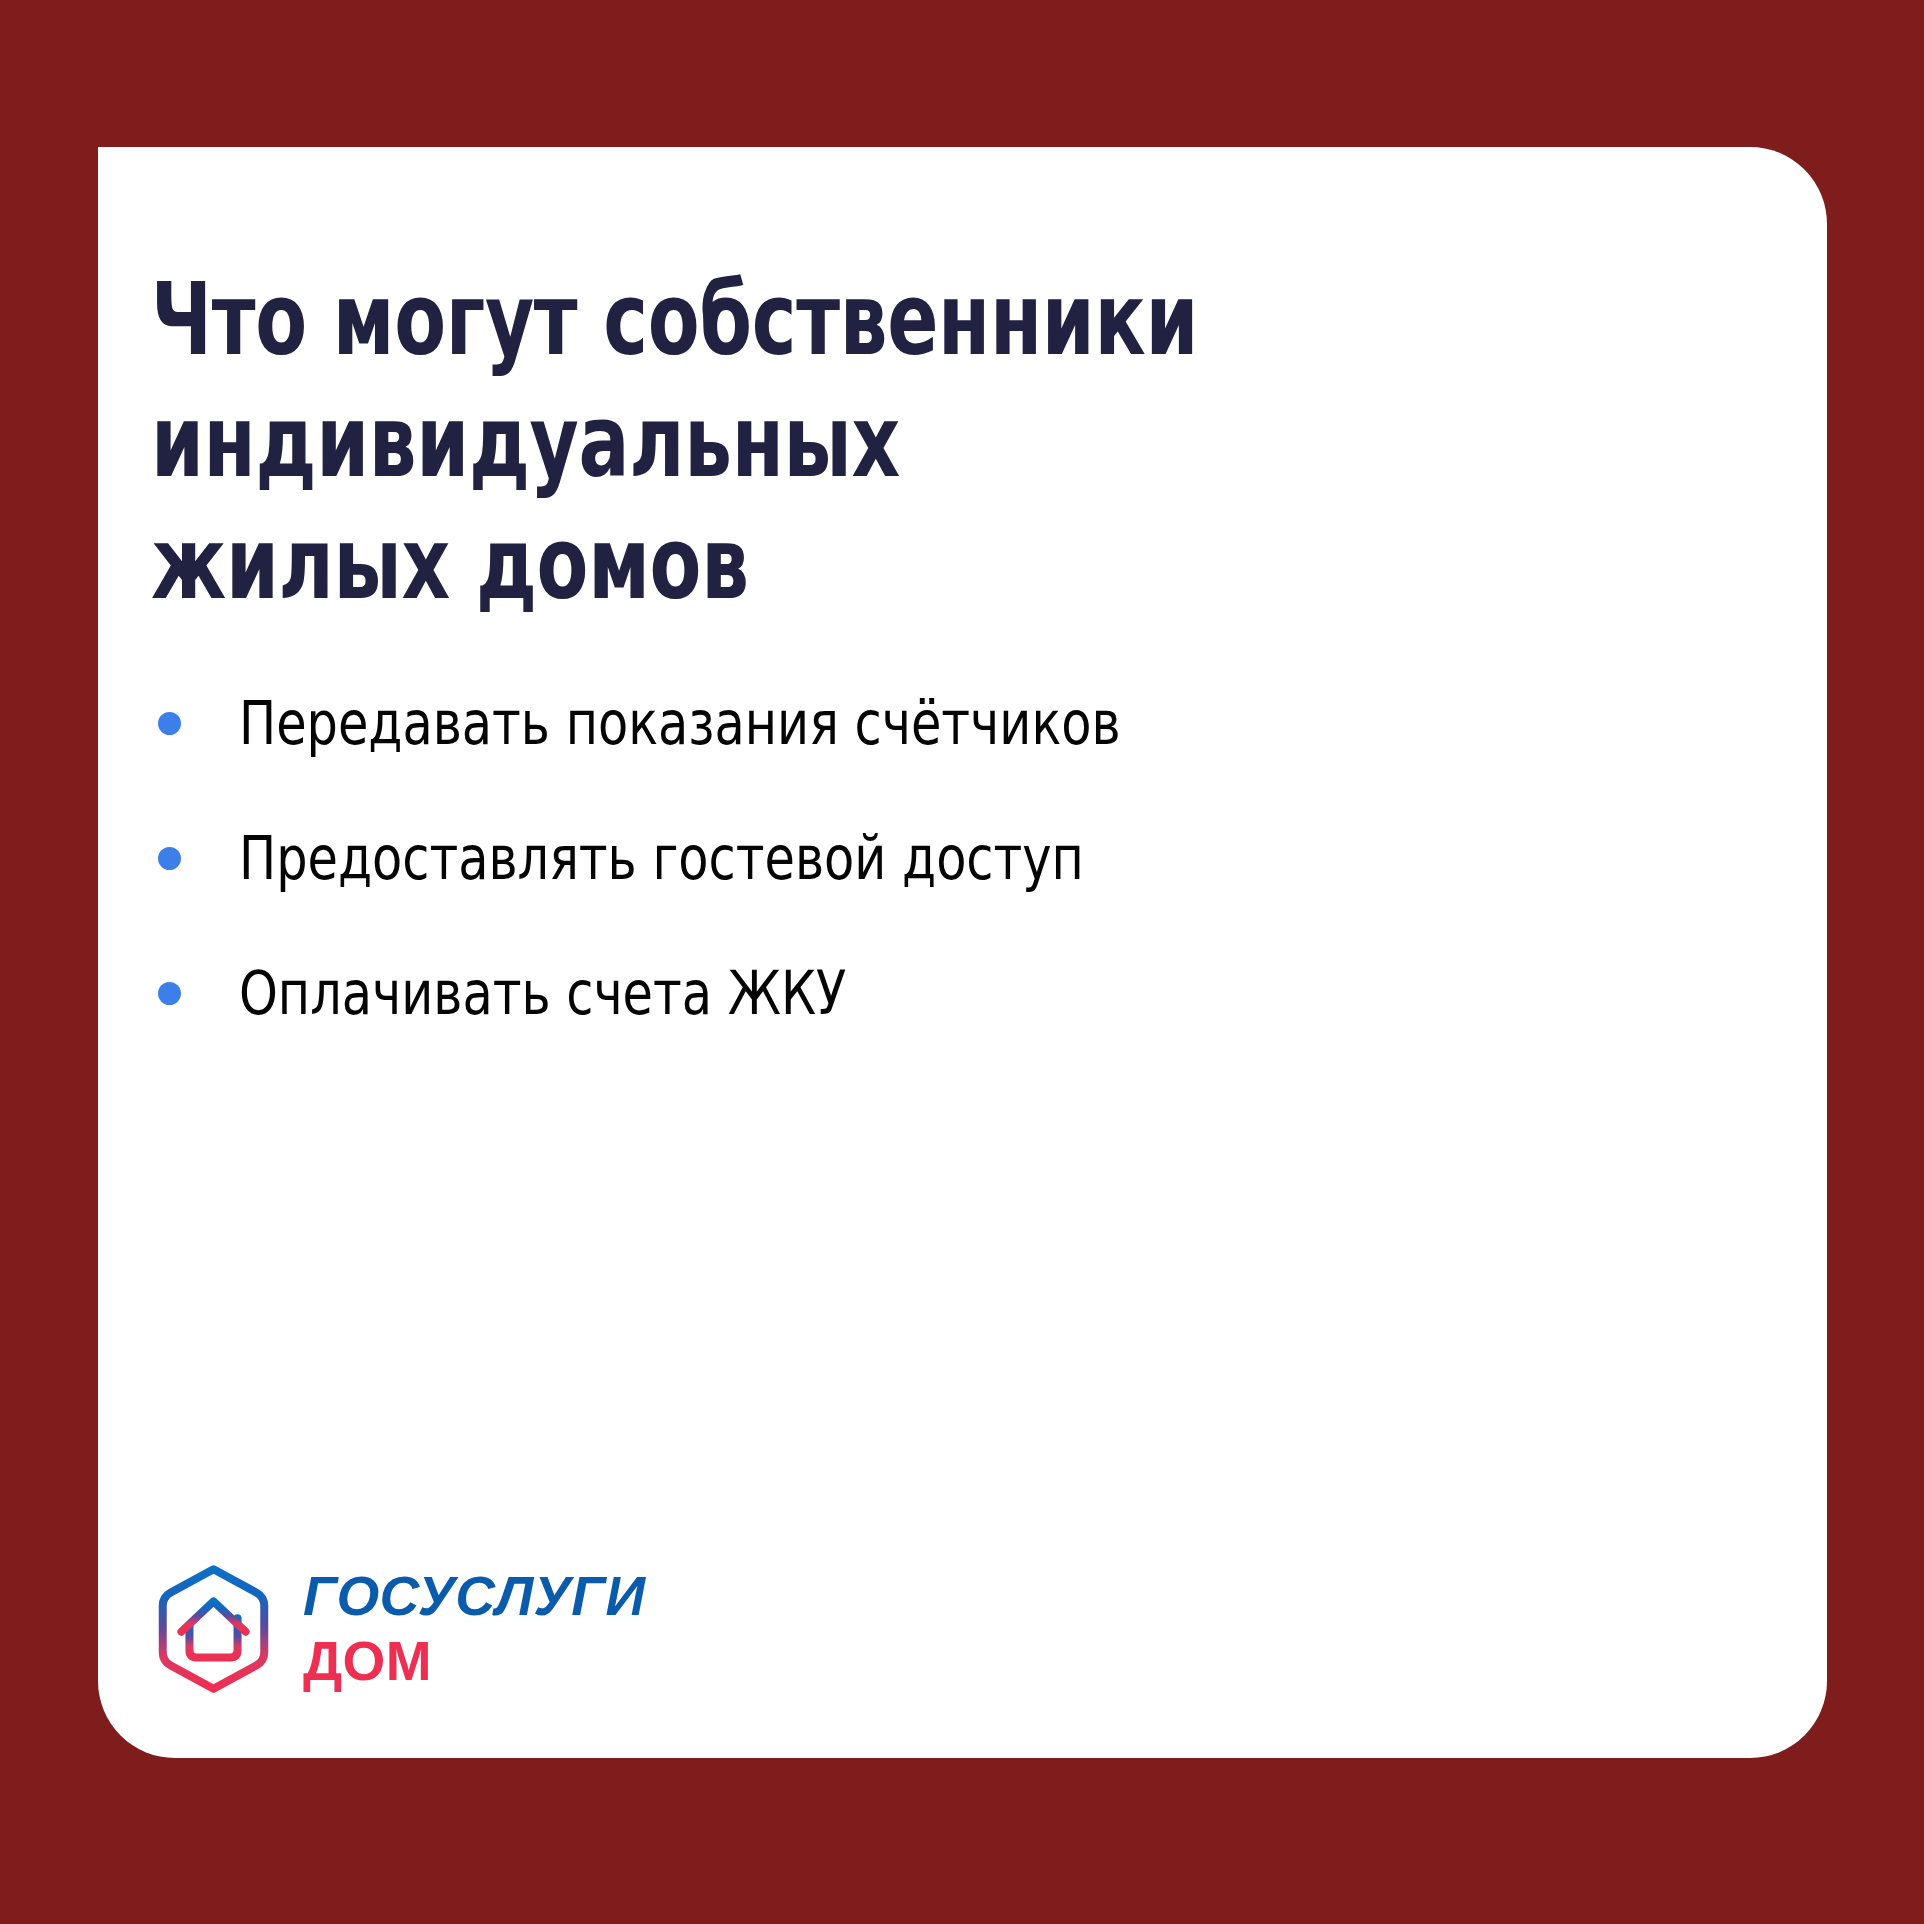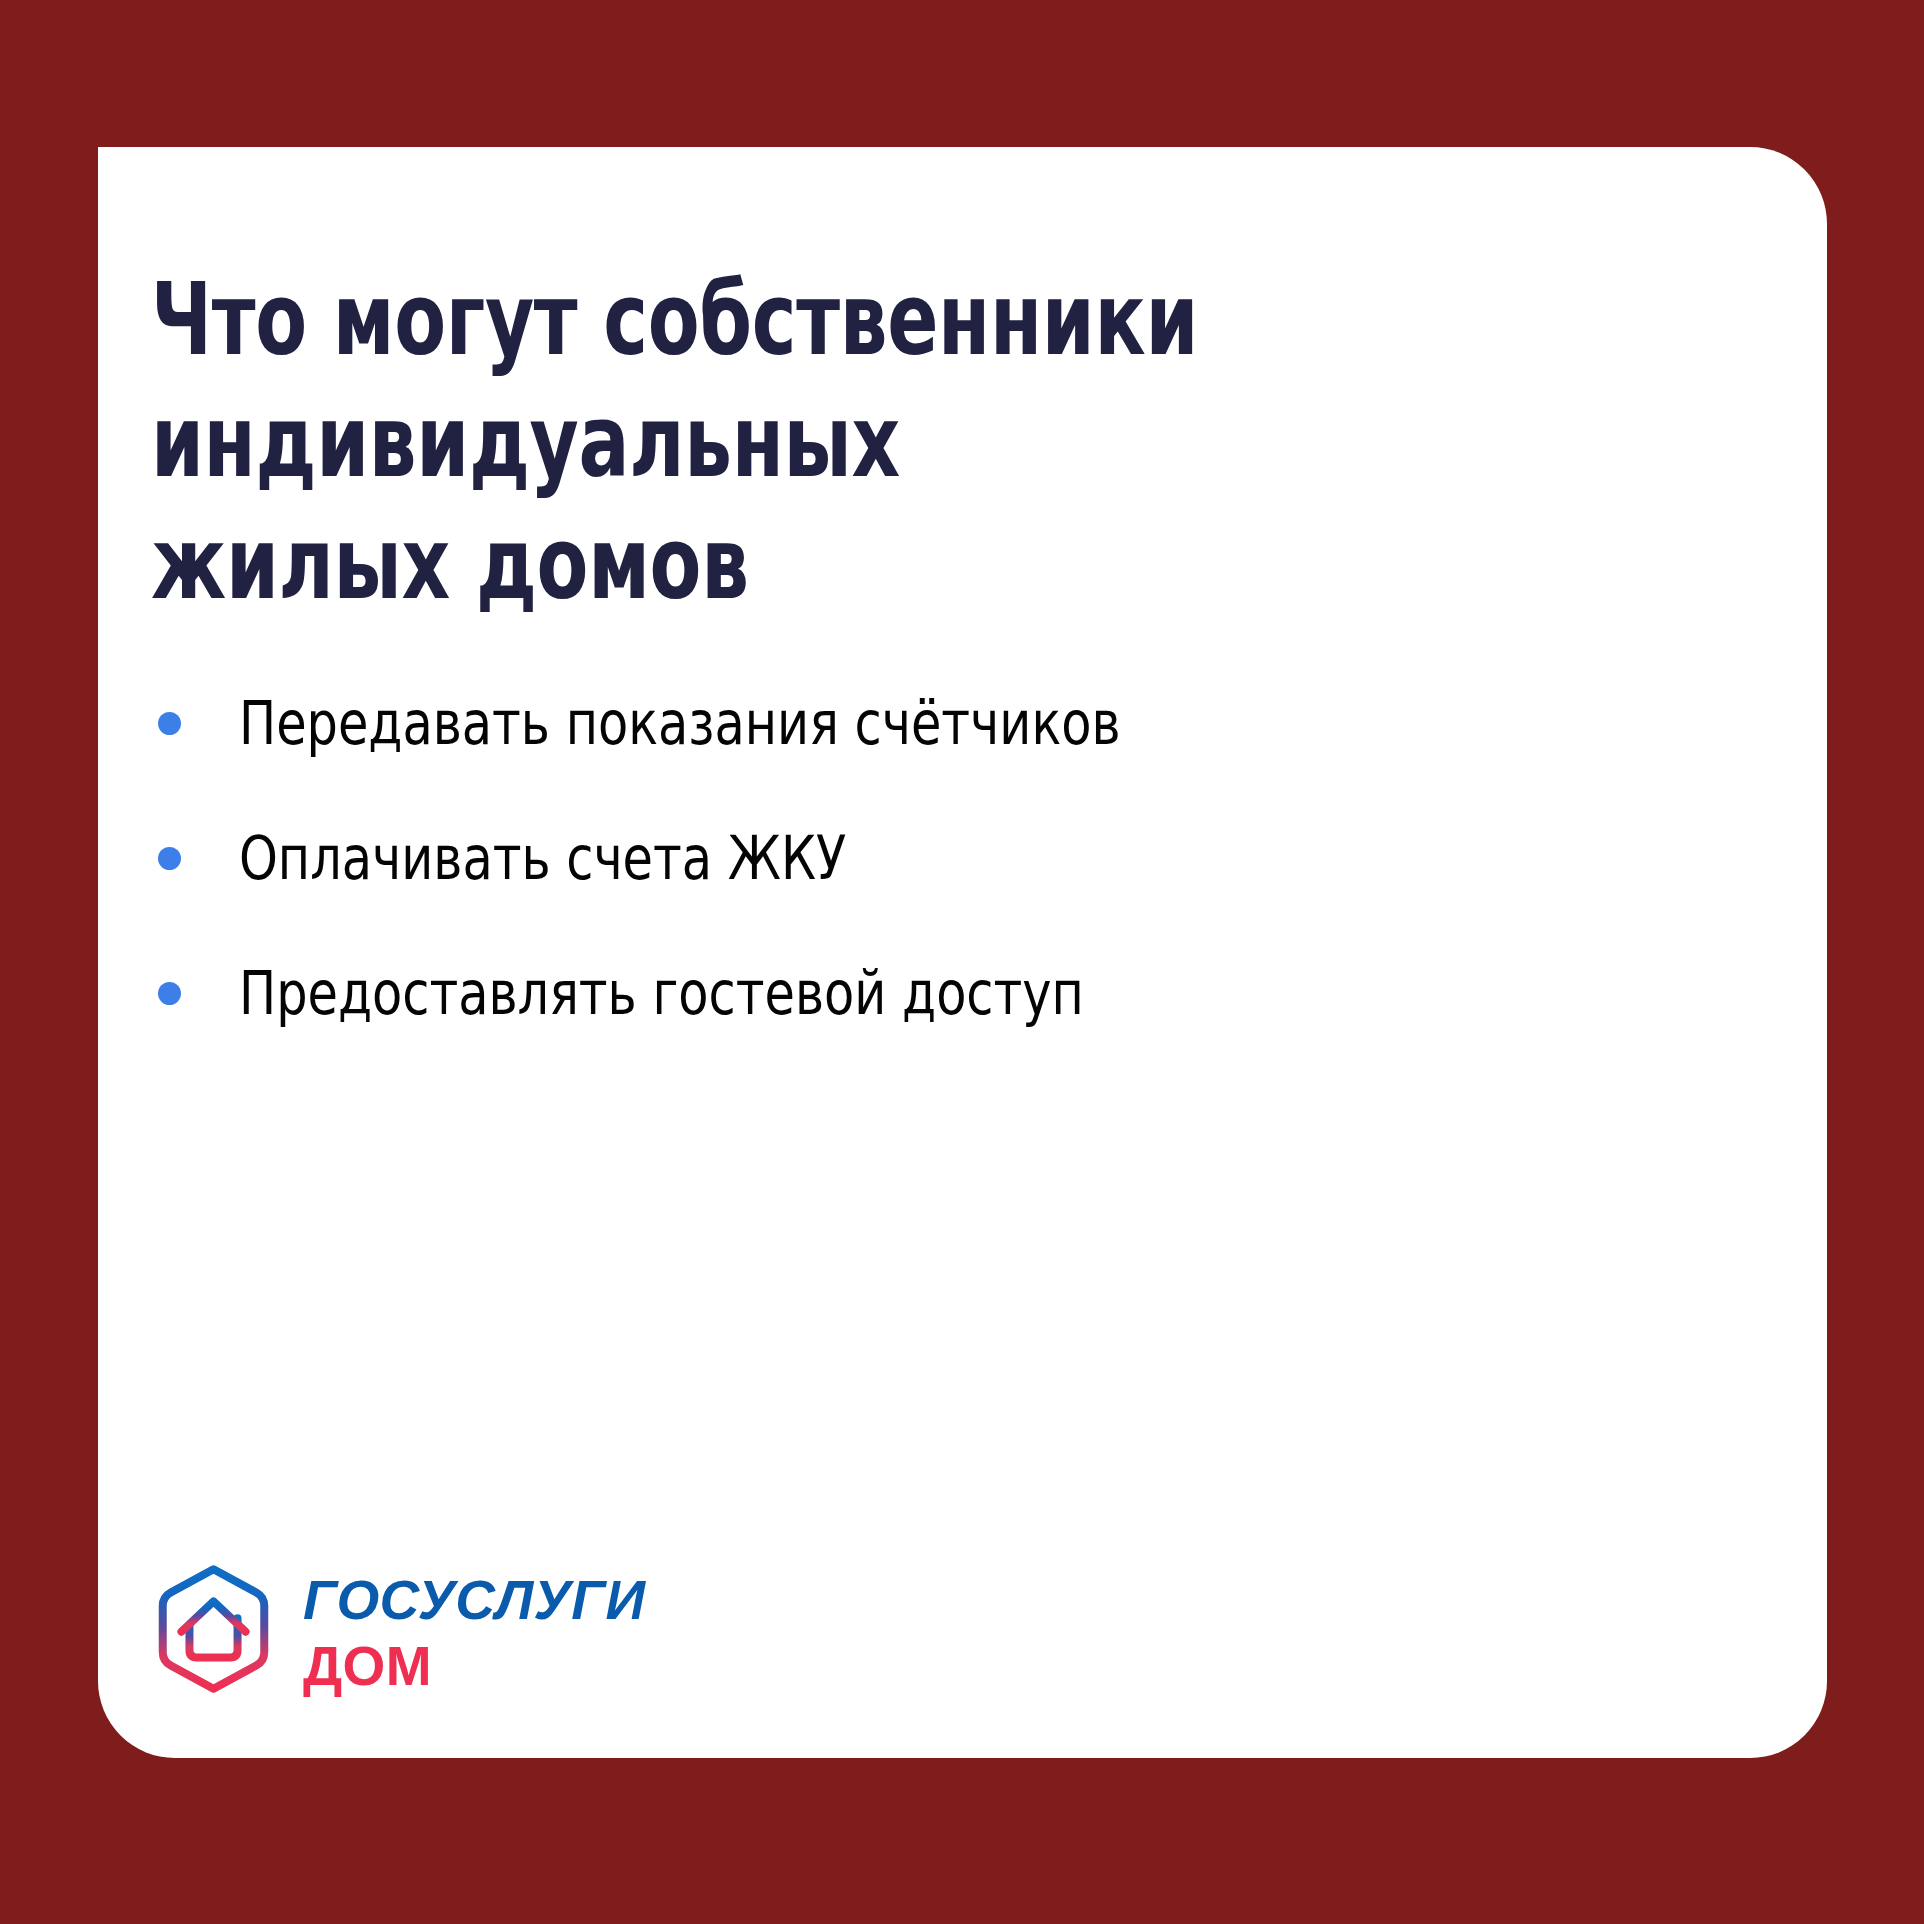--- a/index.html
+++ b/index.html
@@ -91,21 +91,21 @@
     transform-origin: left top;
     white-space: nowrap;
   }
 
   
   .logo {
     position: absolute;
     left: 53px;
     bottom: 64px;
     display: flex;
-    align-items: flex-end;
+    align-items: center;
   }
   .logo-mark {
     width: 125px;
     height: 130px;
     flex: 0 0 auto;
   }
   .logo-words {
     margin-left: 27px;
     display: flex;
     flex-direction: column;
@@ -143,26 +143,26 @@
 
     <ul class="bullet-list">
 
       <li class="bullet-row">
         <span class="bullet-dot"></span>
         <span class="bullet-text">Передавать показания счётчиков</span>
       </li>
 
       <li class="bullet-row">
         <span class="bullet-dot"></span>
-        <span class="bullet-text">Оплачивать счета ЖКУ</span>
+        <span class="bullet-text">Предоставлять гостевой доступ</span>
       </li>
 
       <li class="bullet-row">
         <span class="bullet-dot"></span>
-        <span class="bullet-text">Предоставлять гостевой доступ</span>
+        <span class="bullet-text">Оплачивать счета ЖКУ</span>
       </li>
 
     </ul>
 
     <div class="logo">
 
       <svg class="logo-mark" viewBox="0 0 140 146" xmlns="http://www.w3.org/2000/svg">
         <defs>
           <linearGradient id="gosGrad" x1="0" y1="0" x2="0" y2="1">
             <stop offset="0%" stop-color="#0D6FC4"></stop>

